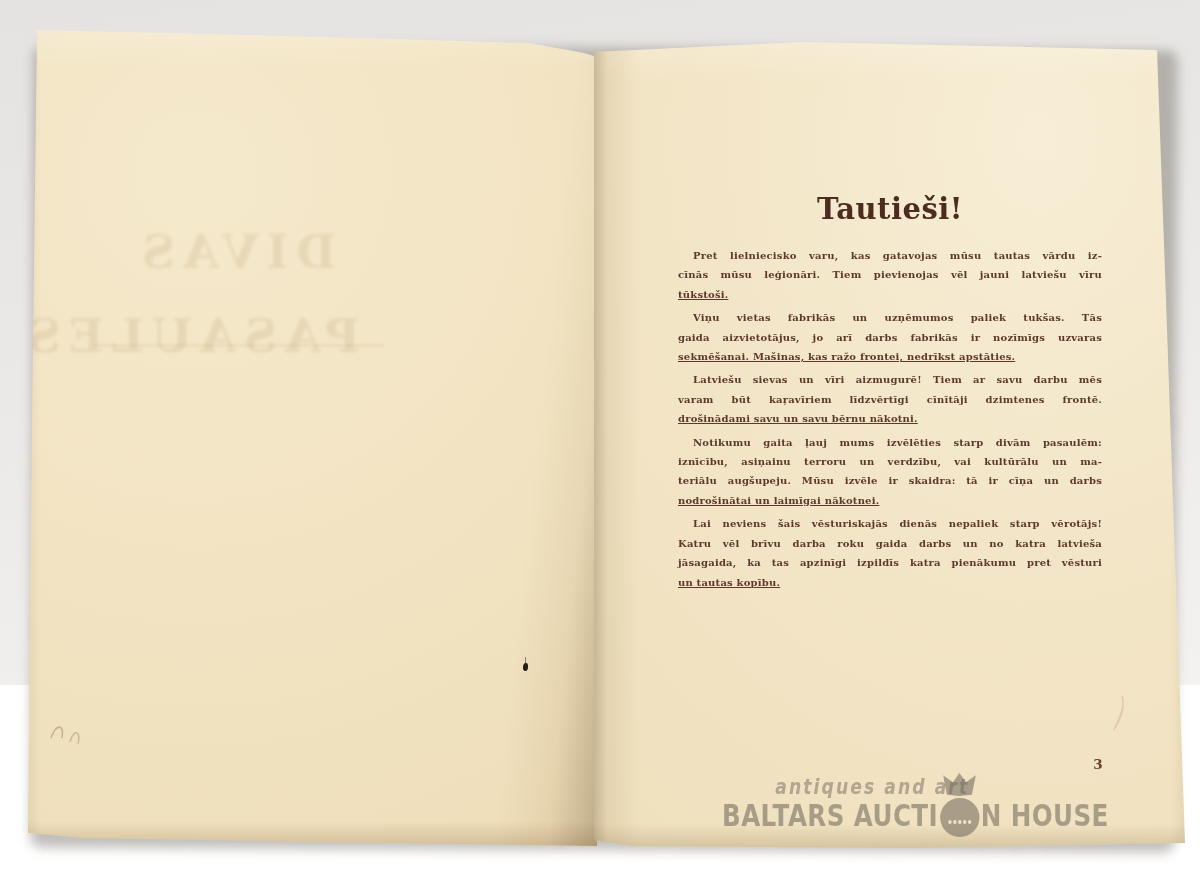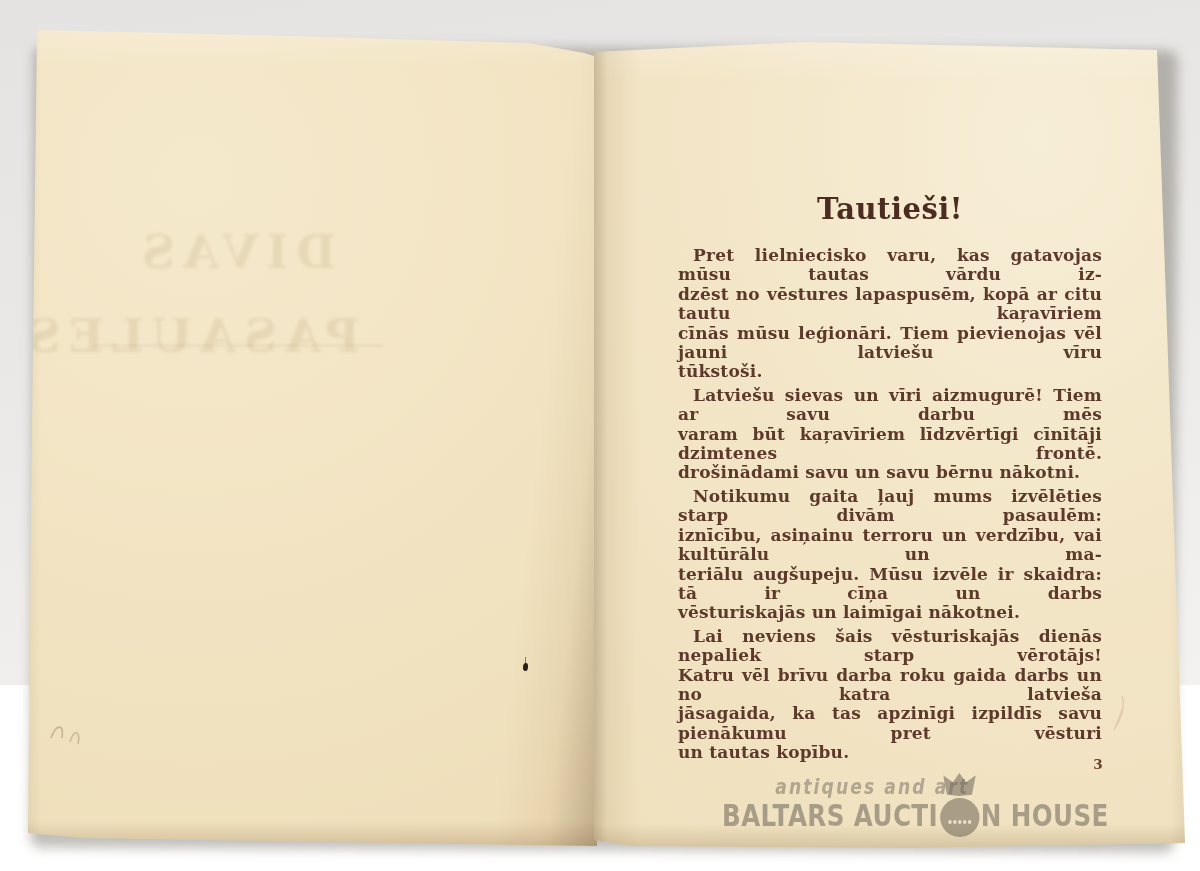--- a/index.html
+++ b/index.html
@@ -62,24 +62,24 @@
       radial-gradient(120% 110% at 75% 12%,#f7eed6 0%,#f3e6c8 45%,#efe0bd 100%);
   }
   .text-block{
     position:absolute;left:86px;top:152px;width:424px;
     color:#5c392b;font-weight:bold;
   }
   .heading{
     margin:0 0 20px 0;text-align:center;
     font-size:29px;line-height:34px;letter-spacing:0.5px;color:#4c2c20;
   }
-  .para{margin:0 0 4px 0;font-size:17px;line-height:19.4px;letter-spacing:0.2px;}
+  .para{margin:0 0 4px 0;font-size:10px;line-height:19.4px;letter-spacing:0.2px;}
   .tl{display:block;text-align:justify;text-align-last:justify;}
   .tl.indent{text-indent:15px;}
-  .tl.short{text-align-last:left;}
+  .tl.short{text-align-last:left;text-decoration:underline;}
   .page-number{
     position:absolute;left:497px;top:716px;width:18px;text-align:center;
     font-size:13.5px;font-weight:bold;color:#6b4232;
   }
   .scuff{position:absolute;left:518px;top:652px;}
   
   .watermark{
     position:absolute;left:722px;top:775px;z-index:6;
     transform:scaleX(0.82);transform-origin:left top;
     color:rgba(107,101,88,0.55);user-select:none;
@@ -129,43 +129,47 @@
       <path d="M24,28 C28,14 35,17 32,30" fill="none" stroke="rgba(125,90,65,0.30)" stroke-width="1.5"></path>
     </svg>
   </div>
 
   <div class="page-right">
     <div class="text-block">
       <h1 class="heading">Tautieši!</h1>
 
       <p class="para">
         <span class="tl indent">Pret lielniecisko varu, kas gatavojas mūsu tautas vārdu iz-</span>
-        <span class="tl">dzēst no vēstures lapaspusēm, kopā ar citu tautu kaŗavīriem</span>
         <span class="tl">cīnās mūsu leģionāri. Tiem pievienojas vēl jauni latviešu vīru</span>
         <span class="tl short">tūkstoši.</span>
       </p>
 
+      <p class="para">
+        <span class="tl indent">Viņu vietas fabrikās un uzņēmumos paliek tukšas. Tās</span>
+        <span class="tl">gaida aizvietotājus, jo arī darbs fabrikās ir nozīmīgs uzvaras</span>
+        <span class="tl short">sekmēšanai. Mašinas, kas ražo frontei, nedrīkst apstāties.</span>
+      </p>
 
       <p class="para">
         <span class="tl indent">Latviešu sievas un vīri aizmugurē! Tiem ar savu darbu mēs</span>
         <span class="tl">varam būt kaŗavīriem līdzvērtīgi cīnītāji dzimtenes frontē.</span>
         <span class="tl short">drošinādami savu un savu bērnu nākotni.</span>
       </p>
 
       <p class="para">
         <span class="tl indent">Notikumu gaita ļauj mums izvēlēties starp divām pasaulēm:</span>
         <span class="tl">iznīcību, asiņainu terroru un verdzību, vai kultūrālu un ma-</span>
         <span class="tl">teriālu augšupeju. Mūsu izvēle ir skaidra: tā ir cīņa un darbs</span>
-        <span class="tl short">vēsturiskajās un laimīgai nākotnei.</span>
+        <span class="tl short">nodrošinātai un laimīgai nākotnei.</span>
       </p>
 
       <p class="para">
         <span class="tl indent">Lai neviens šais vēsturiskajās dienās nepaliek starp vērotājs!</span>
         <span class="tl">Katru vēl brīvu darba roku gaida darbs un no katra latvieša</span>
-        <span class="tl">jāsagaida, ka tas apzinīgi izpildīs savu pienākumu pret vēsturi</span>
+        <span class="tl">jāsagaida, ka tas apzinīgi izpildīs katra pienākumu pret vēsturi</span>
         <span class="tl short">un tautas kopību.</span>
       </p>
 
     </div>
 
     <div class="page-number">3</div>
 
     <svg class="scuff" width="20" height="42" viewBox="0 0 20 42">
       <path d="M4,38 C9,26 16,14 12,4 M5,36 C10,28 13,20 13,14" fill="none" stroke="rgba(190,130,115,0.28)" stroke-width="1.4"></path>
     </svg>

